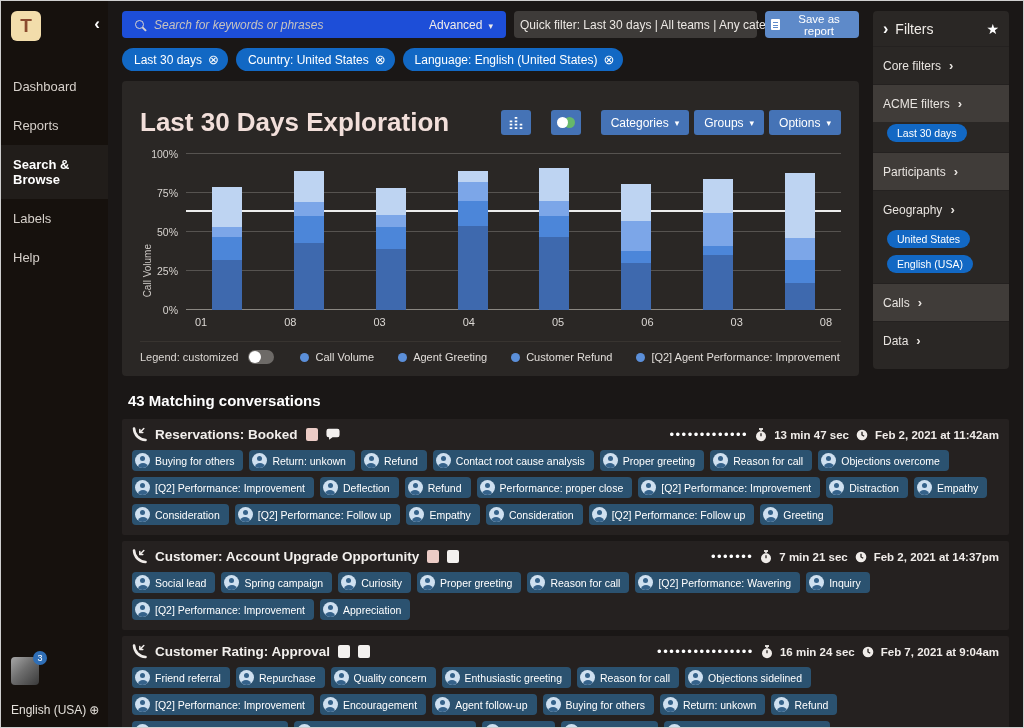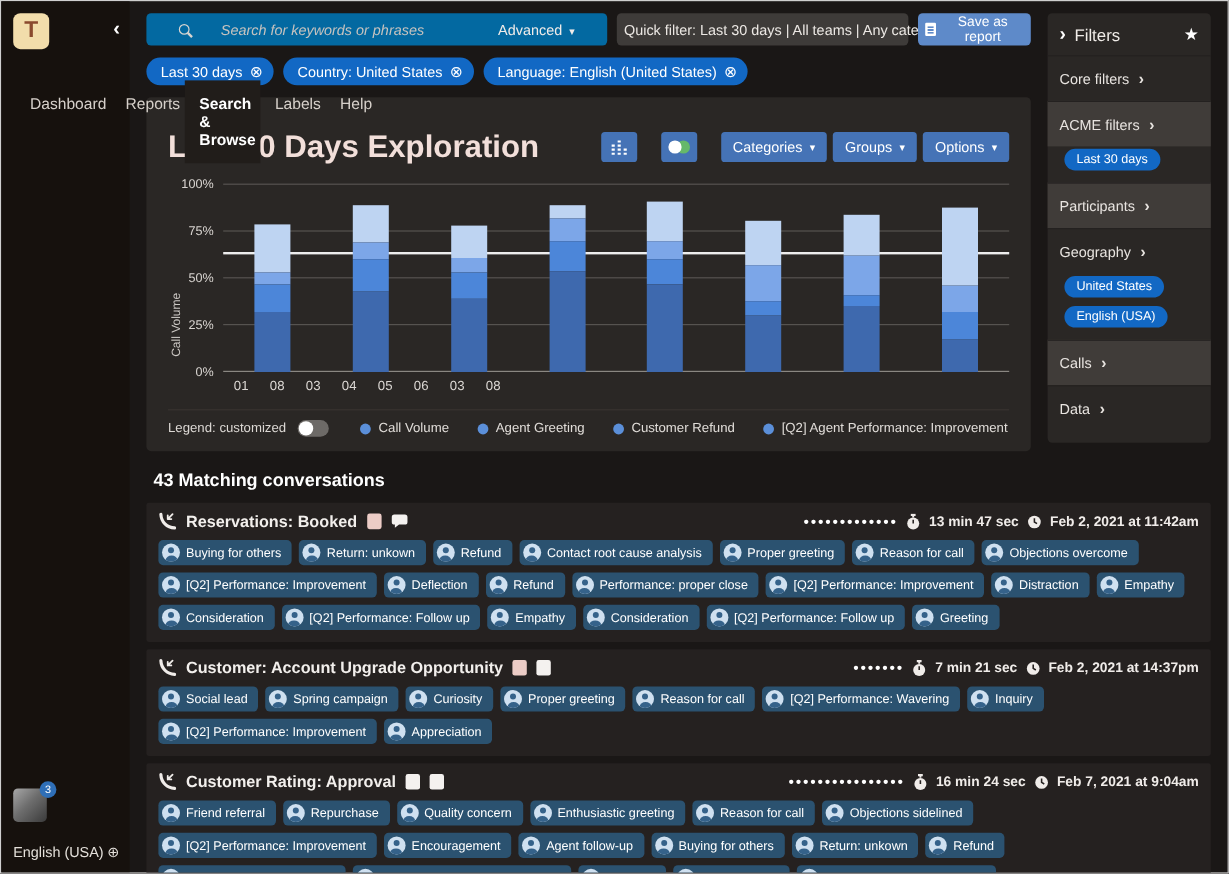--- a/index.html
+++ b/index.html
@@ -10,37 +10,37 @@
     font-family:"Liberation Sans", sans-serif;
     border:1px solid #cfcfcf;
   }
   .app { display:flex; height:100%; }
 
   
   .sidebar { width:107px; background:#16110d; position:relative; flex:none; }
   .side-top { display:flex; justify-content:space-between; align-items:flex-start; padding:10px 8px 0 10px; }
   .logo { width:30px; height:30px; background:#f2ddab; border-radius:6px; display:flex; align-items:center; justify-content:center; font-weight:bold; font-size:19px; color:#8a4a2e; }
   .collapse { color:#fff; font-size:17px; font-weight:bold; line-height:1; margin-top:4px; cursor:pointer; }
-  .nav { margin-top:26px; display:flex; flex-direction:row;padding-left:12px; }
+  .nav { margin-top:26px; display:flex; flex-direction:column; }
   .nav-item { padding:12px 4px 12px 12px; font-size:13px; color:#d6d0ca; cursor:pointer; }
   .nav-item.active { background:#211d1a; color:#fff; font-weight:bold; }
   .side-bottom { position:absolute; bottom:10px; left:10px; right:4px; }
   .avatar-wrap { position:relative; width:30px; height:30px; margin-bottom:16px; cursor:pointer; }
   .avatar { width:28px; height:28px; border-radius:4px; background:linear-gradient(135deg,#a8a8a8 0%,#6e6e6e 45%,#3a3a3a 100%); }
   .badge { position:absolute; top:-6px; right:-6px; background:#2f6fb7; color:#fff; font-size:9px; width:14px; height:14px; border-radius:50%; display:flex; align-items:center; justify-content:center; }
   .lang { font-size:12px; color:#e4e0da; display:flex; align-items:center; gap:3px; cursor:pointer; white-space:nowrap; }
   .globe-icon::before { content:"⊕"; font-size:12px; color:#e4e0da; }
 
   
   .content { flex:1; min-width:0; padding:10px 14px 0 14px; display:flex; flex-direction:column; }
   .top-region { display:flex; gap:14px; }
   .left-col { flex:1; min-width:0; }
 
   .search-row { display:flex; gap:8px; height:27px; }
-  .search-box { flex:1; background:#0369a1; border-radius:4px; display:flex; align-items:center; padding:0 27px; gap:24px; }
+  .search-box { flex:1; background:#1d4ed8; border-radius:4px; display:flex; align-items:center; padding:0 13px; gap:8px; }
   .search-box input { flex:1; background:transparent; border:none; outline:none; color:#ddd; font-size:12px; font-style:italic; font-family:inherit; min-width:0; }
   .search-box input::placeholder { color:#c7c3bf; font-style:italic; }
   .advanced { font-size:12px; color:#f0ece9; cursor:pointer; white-space:nowrap; }
   .dd-after::after { content:"▾"; margin-left:6px; font-size:9px; }
   .quick-filter { width:243px; background:#3e3b39; border:none; border-radius:4px; color:#ece8e4; font-size:12px; font-family:inherit; cursor:pointer; white-space:nowrap; }
   .save-btn { width:94px; background:#5e8ac9; border:none; border-radius:4px; color:#fff; font-size:11.5px; display:flex; align-items:center; justify-content:center; gap:5px; font-family:inherit; cursor:pointer; }
   .doc-icon { width:9px; height:11px; background:#fff; border-radius:1px; position:relative; flex:none; }
   .doc-icon::after { content:""; position:absolute; left:2px; top:3px; right:2px; height:6px; background:repeating-linear-gradient(#5e8ac9 0 1px, transparent 1px 2.5px); }
 
   .chips-row { display:flex; gap:8px; margin-top:10px; }
@@ -63,21 +63,21 @@
   .plot-area { position:relative; margin:16px 0 0 46px; }
   .plot { position:relative; height:156px; }
   .gridline { position:absolute; left:0; right:0; height:1px; background:#565350; }
   .gridline.zero { background:#8a8782; }
   .ytick { position:absolute; right:calc(100% + 8px); transform:translateY(50%); font-size:10.5px; color:#d8d4d0; }
   .ylabel { position:absolute; left:-44px; bottom:8%; writing-mode:vertical-rl; transform:rotate(180deg); font-size:10px; color:#ccc8c4; }
   .refline { position:absolute; left:0; right:0; height:2px; background:#ededed; }
   .bars { position:absolute; left:0; right:0; top:0; bottom:0; display:flex; justify-content:space-around; align-items:flex-end; }
   .bar { width:30px; height:100%; display:flex; flex-direction:column-reverse; }
   .seg { width:100%; }
-  .xlabels { display:flex; justify-content:flex-start; margin-top:6px; }
+  .xlabels { display:flex; justify-content:space-between; margin-top:6px; }
   .xlabel { width:30px; text-align:center; font-size:11px; color:#dcd8d4; }
 
   .legend-row { display:flex; align-items:center; gap:10px; margin-top:13px; padding:8px 0 6px; border-top:1px solid #383430; }
   .legend-label { font-size:11px; color:#dcd8d4; }
   .toggle { width:26px; height:14px; background:#6d6a67; border-radius:7px; position:relative; cursor:pointer; flex:none; }
   .knob { position:absolute; left:1px; top:1px; width:12px; height:12px; border-radius:50%; background:#fff; }
   .legend-items { display:flex; gap:24px; margin-left:16px; }
   .legend-item { display:flex; align-items:center; gap:6px; font-size:11px; color:#e0dcd8; }
   .legend-dot { width:9px; height:9px; border-radius:50%; background:#5b8fd9; flex:none; }
 

